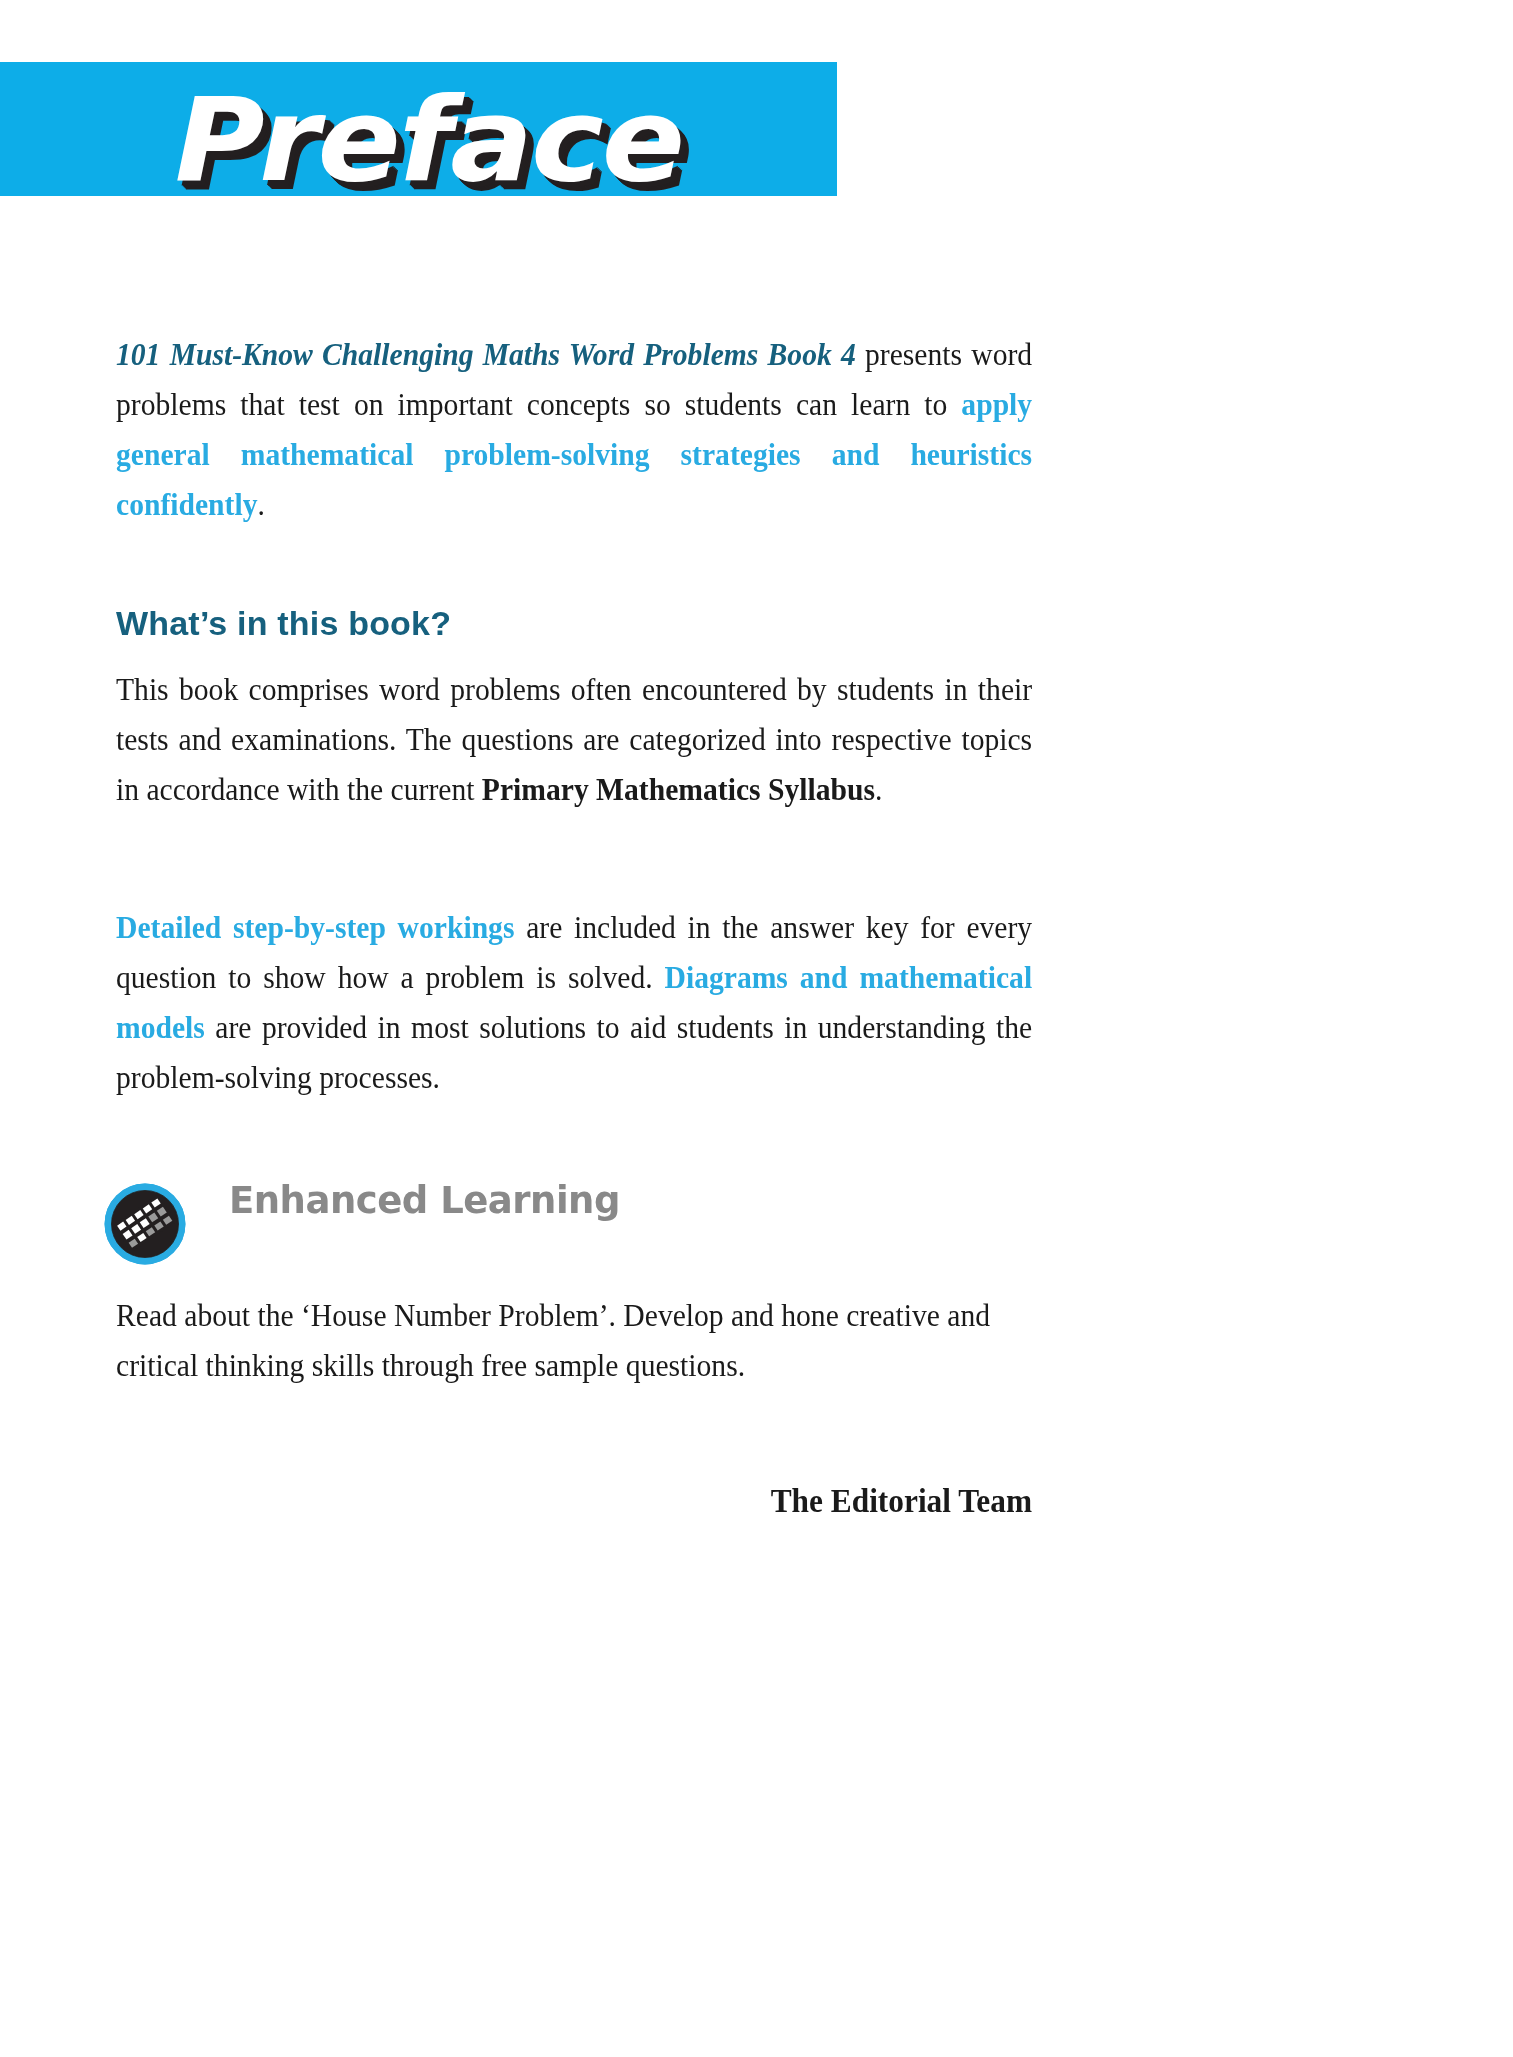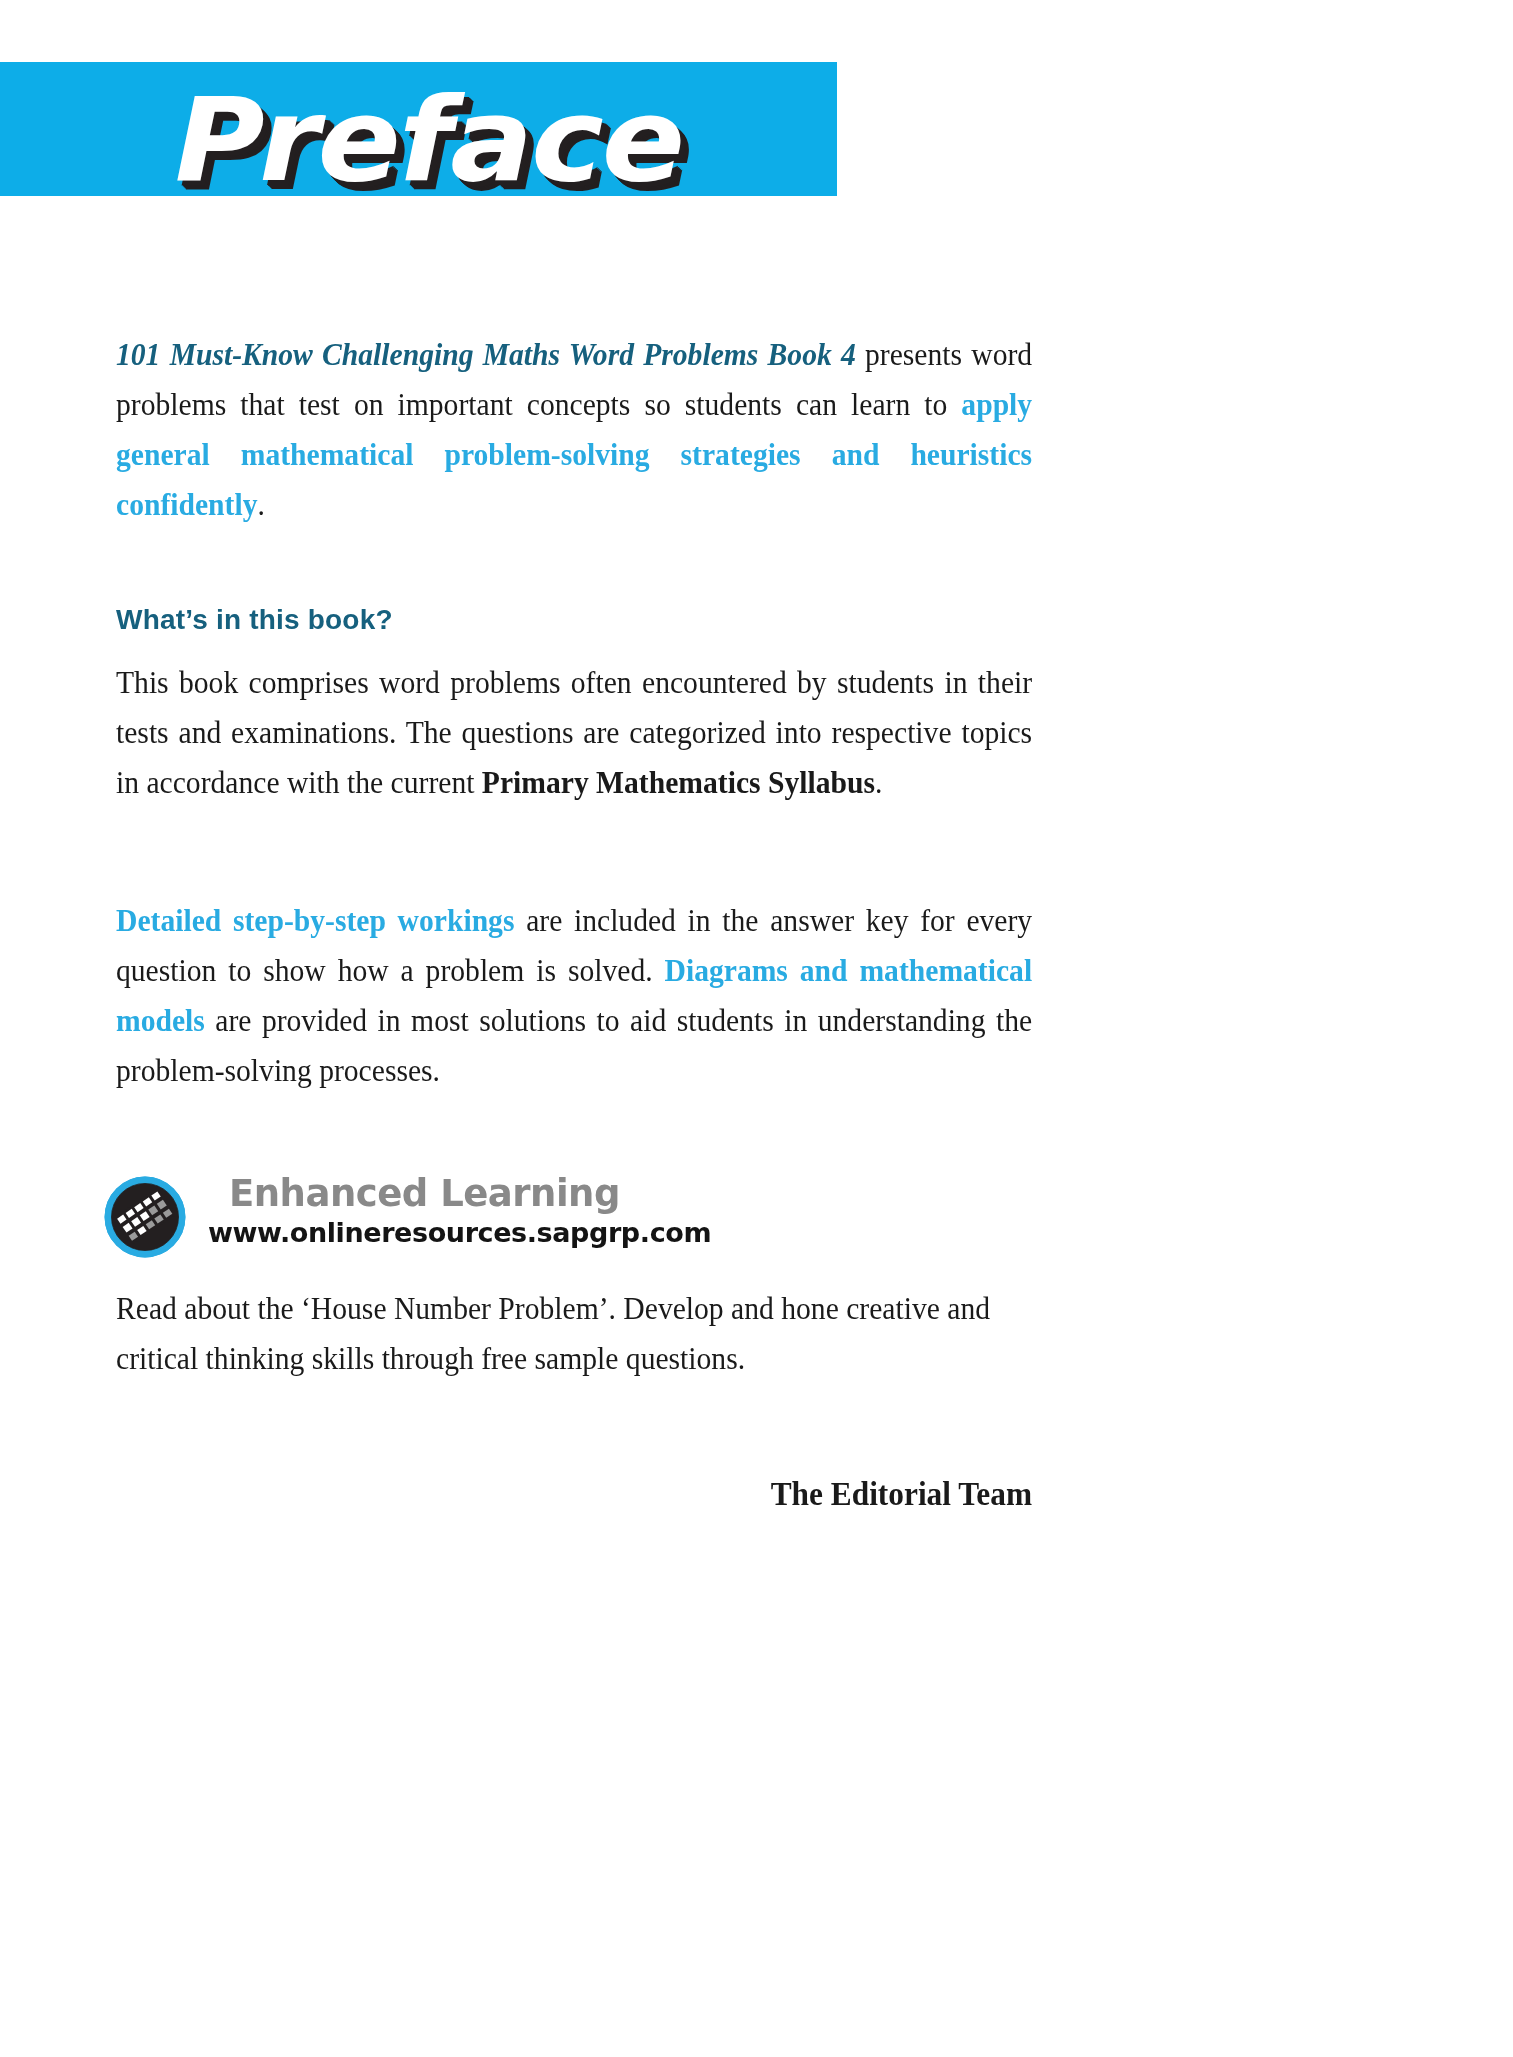--- a/index.html
+++ b/index.html
@@ -80,21 +80,21 @@
     font-weight: bold;
   }
   .bold-dark {
     color: #1a1a1a;
     font-weight: bold;
   }
 
   .section-head {
     font-family: "Liberation Sans", sans-serif;
     font-weight: bold;
-    font-size: 28px;
+    font-size: 34px;
     color: #16607E;
     margin: 0;
     letter-spacing: 0.2px;
   }
 
   .sp-a { height: 74px; }
   .sp-b { height: 22px; }
   .sp-c { height: 66px; }
   .sp-d { height: 22px; }
   .sp-e { height: 76px; }
@@ -204,21 +204,20 @@
           <rect x="46" y="57.5" width="8.5" height="7" fill="#9a9a9a"></rect>
           <rect x="58" y="57.5" width="8.5" height="7" fill="#9a9a9a"></rect>
           <rect x="70" y="57.5" width="8.5" height="7" fill="#9a9a9a"></rect>
         </g>
         <circle cx="50" cy="50" r="43" fill="none" stroke="#29ABE2" stroke-width="8"></circle>
         <circle cx="50" cy="50" r="39" fill="none" stroke="#231f20" stroke-width="1"></circle>
       </svg>
     </div>
     <div id="el-text-wrap">
       <div id="el-title">Enhanced Learning</div>
-      <div id="el-url">www.onlineresources.sapgrp.com</div>
     </div>
   </div>
 
   <div class="sp-f"></div>
 
   <p class="para last-left">Read about the ‘House Number Problem’. Develop and hone creative and critical thinking skills through free sample questions.</p>
 
   <div class="sp-g"></div>
 
   <div id="signature">The Editorial Team</div>

